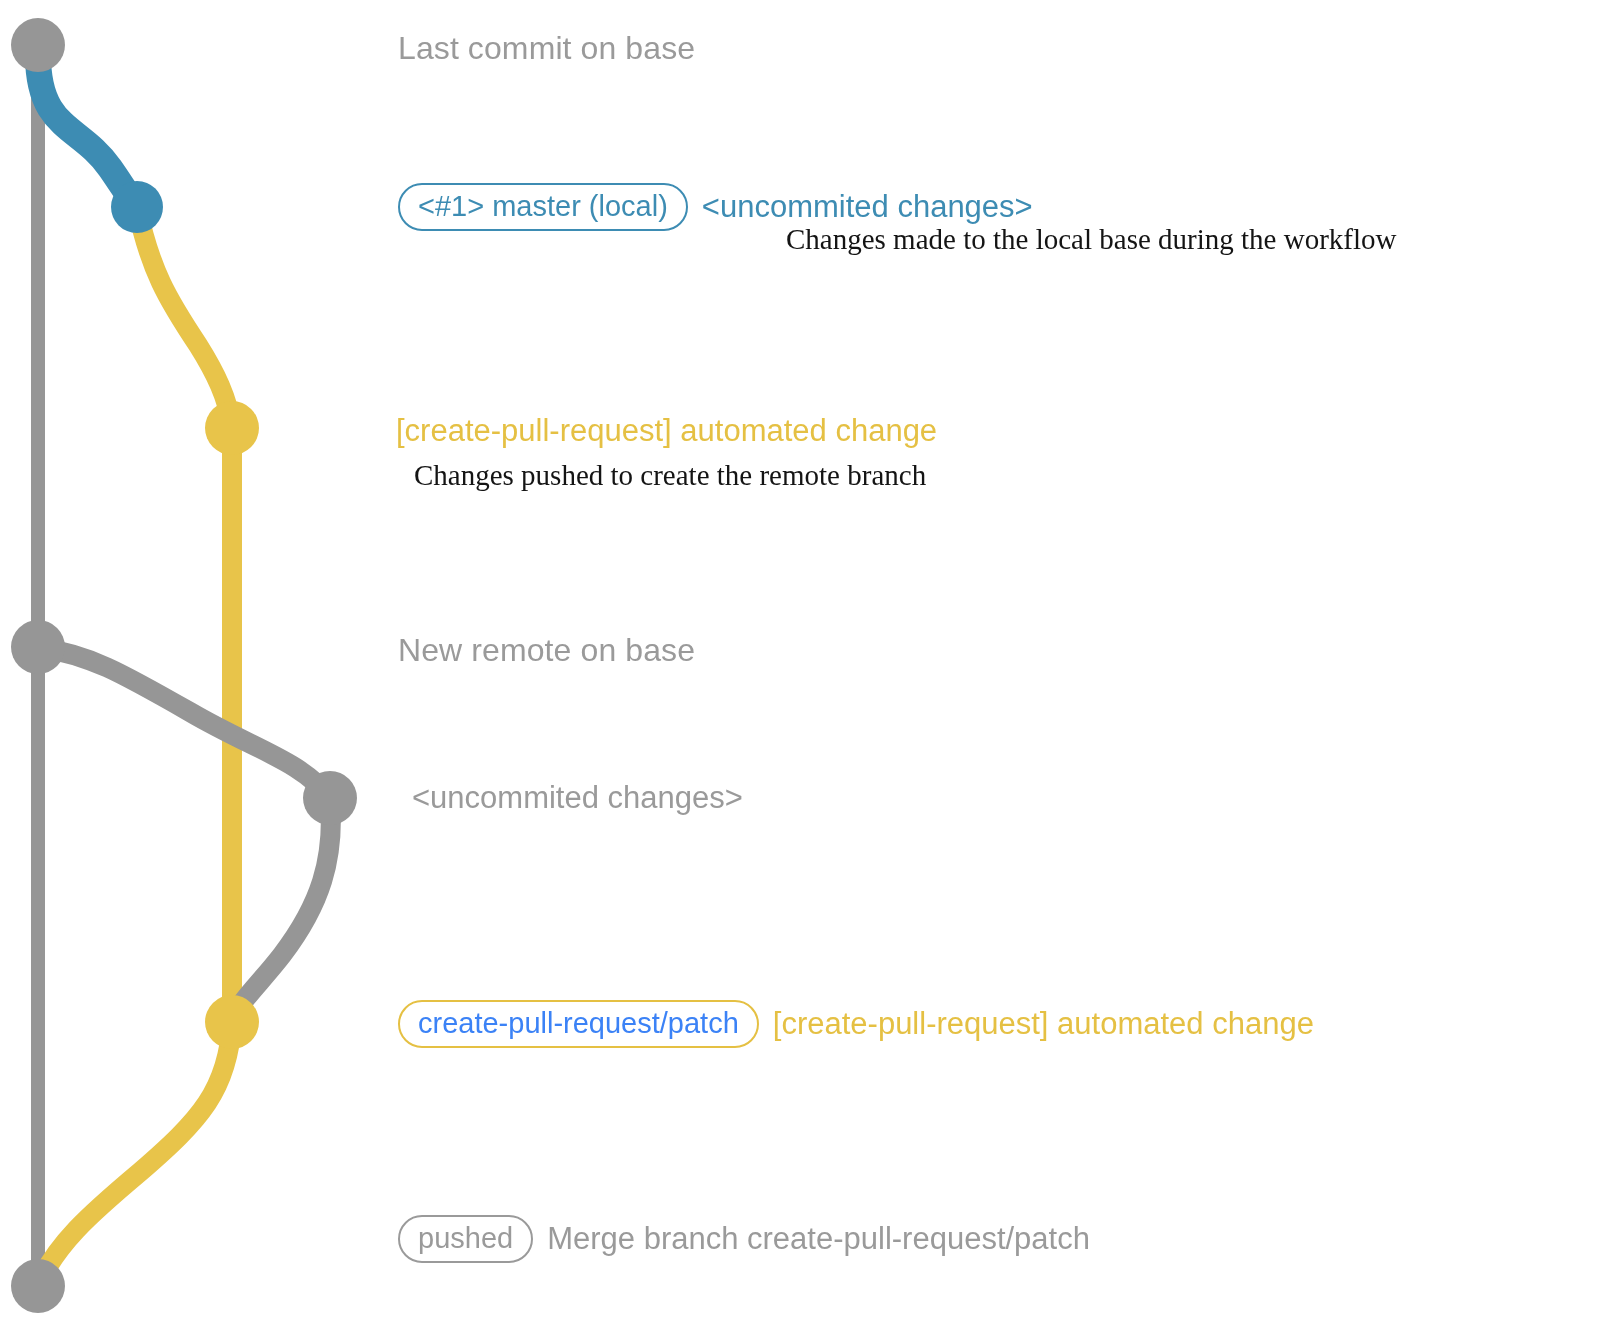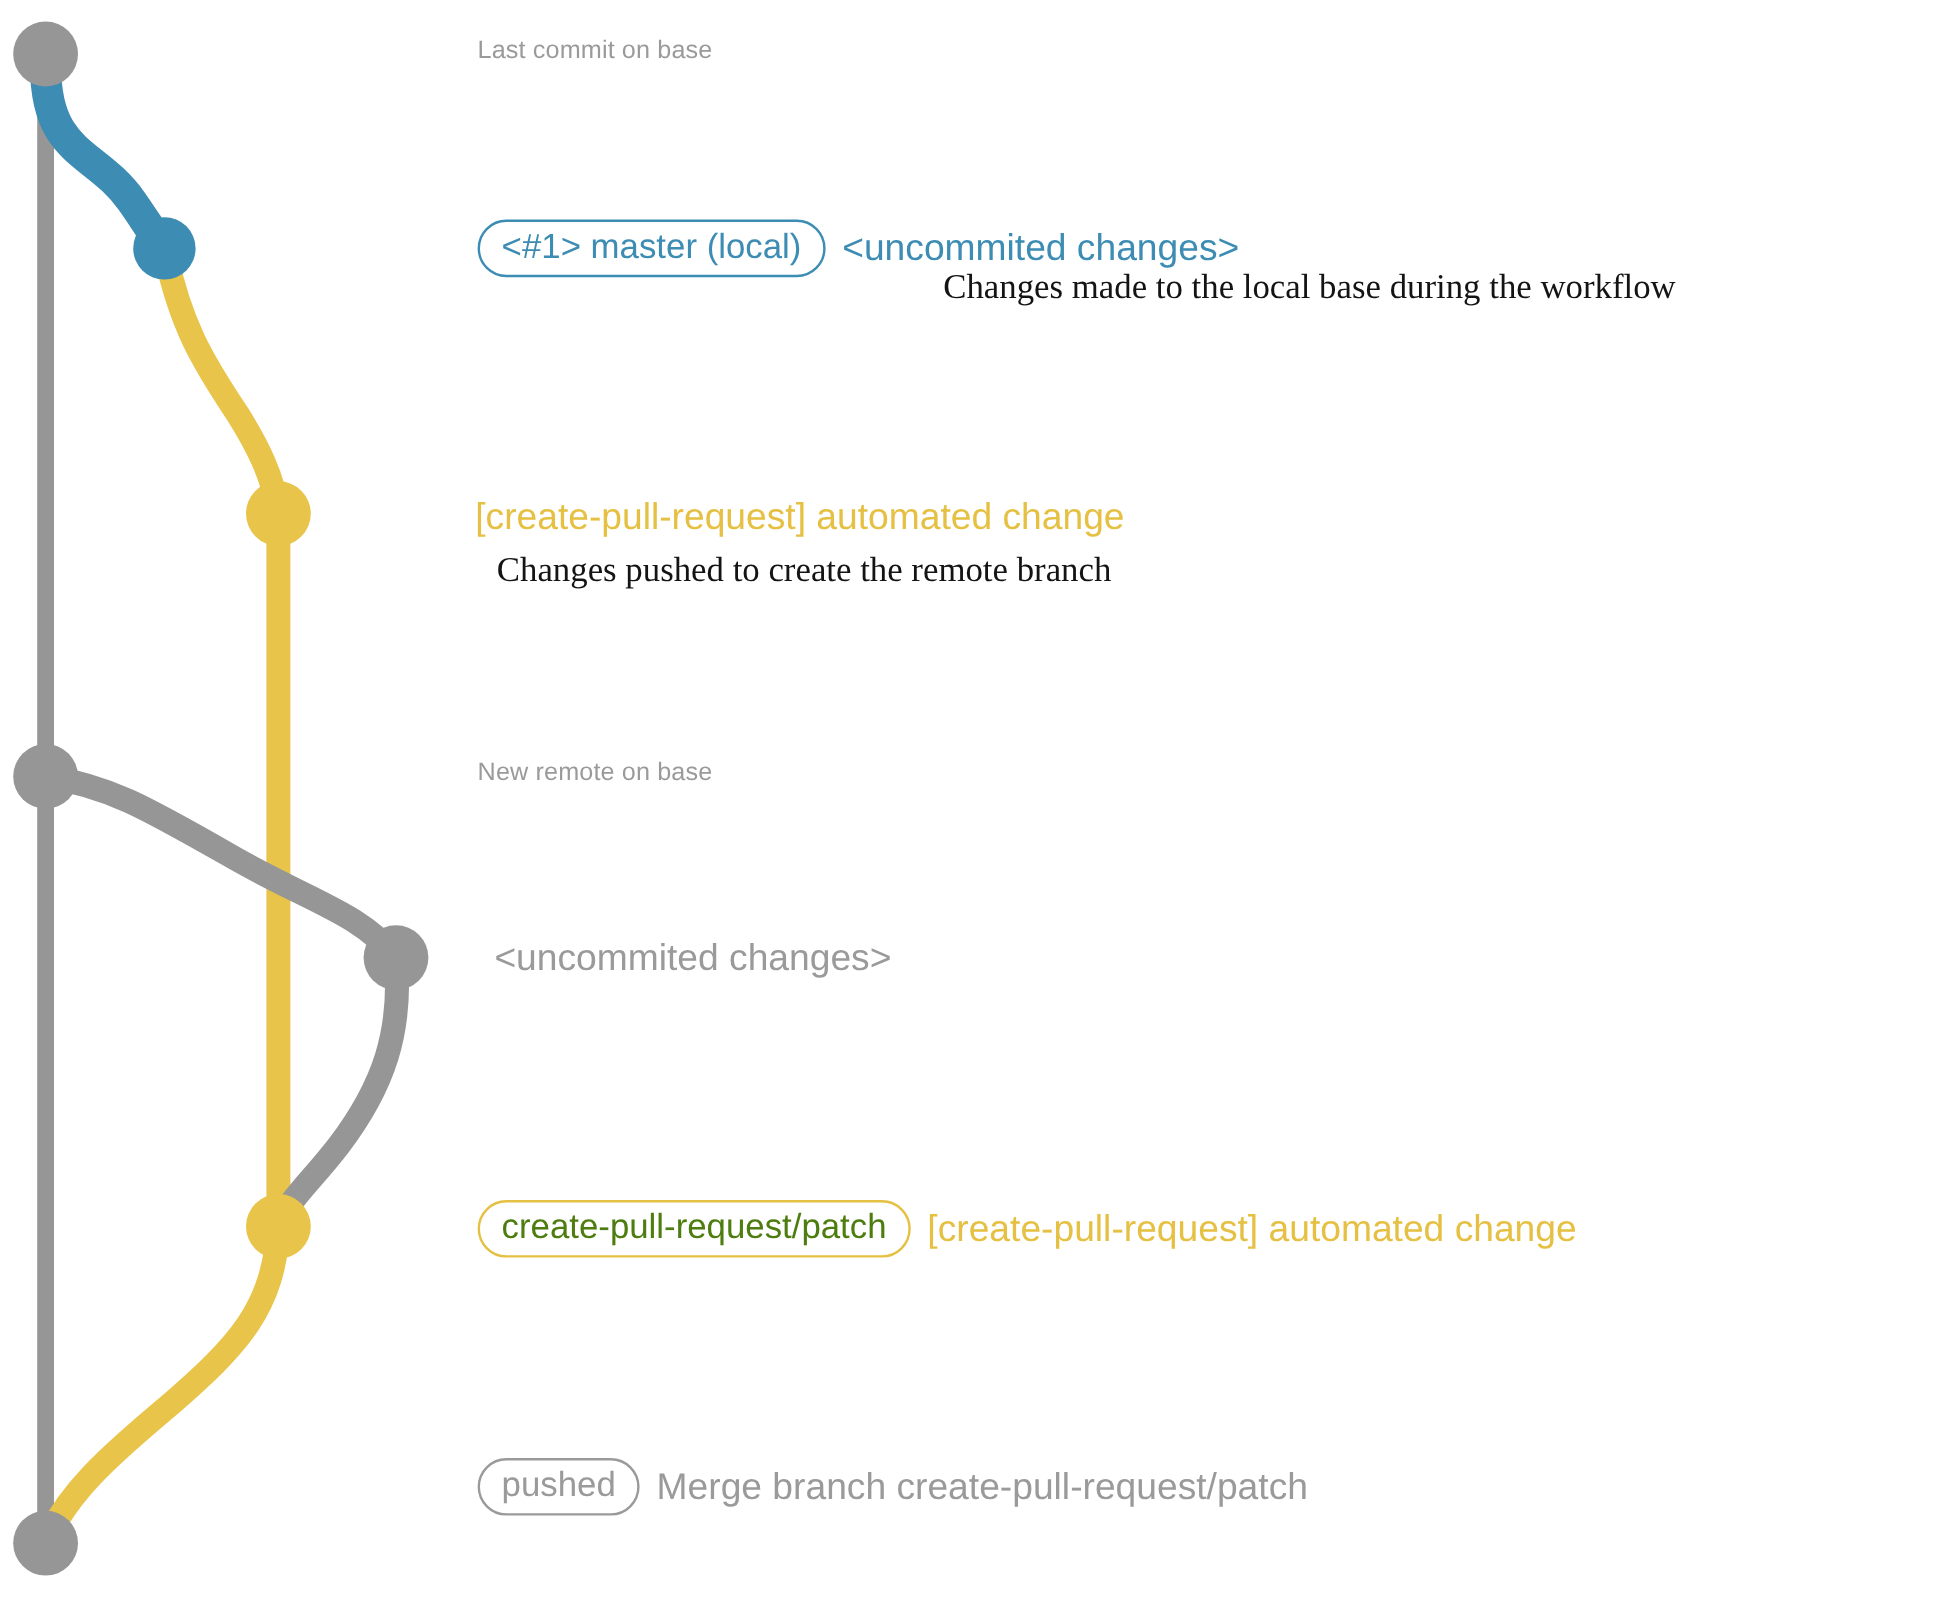--- a/index.html
+++ b/index.html
@@ -41,21 +41,21 @@
     top: 0;
     width: 1618px;
     height: 1344px;
   }
 
   .row {
     position: absolute;
   }
 
   .heading {
-    font-size: 21px;
+    font-size: 32px;
     color: #9a9a9a;
     white-space: nowrap;
     letter-spacing: 0.1px;
   }
 
   .pill-line {
     display: flex;
     align-items: center;
     white-space: nowrap;
   }
@@ -64,21 +64,21 @@
     display: inline-block;
     border: 2px solid #9a9a9a;
     border-radius: 24px;
     padding: 5px 18px 7px 18px;
     font-size: 29px;
     color: #9a9a9a;
     line-height: 1.12;
     background: #ffffff;
   }
   .pill.blue  { border-color: #3d8cb3; color: #3d8cb3; }
-  .pill.yellow{ border-color: #e5c043; color: #4d7c0f; }
+  .pill.yellow{ border-color: #e5c043; color: #3b82f6; }
   .pill.gray  { border-color: #9a9a9a; color: #9a9a9a; }
 
   .subject {
     font-size: 31px;
     margin-left: 14px;
     white-space: nowrap;
   }
   .subject.blue   { color: #3d8cb3; }
   .subject.yellow { color: #e5c043; }
   .subject.gray   { color: #9a9a9a; }

